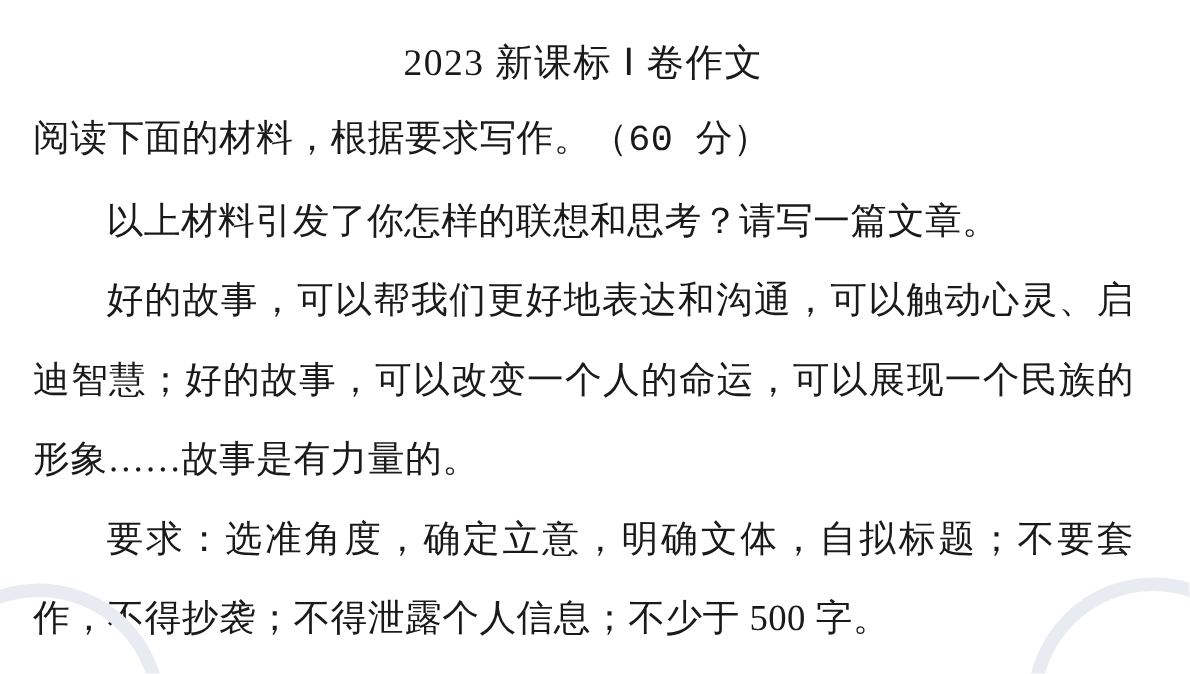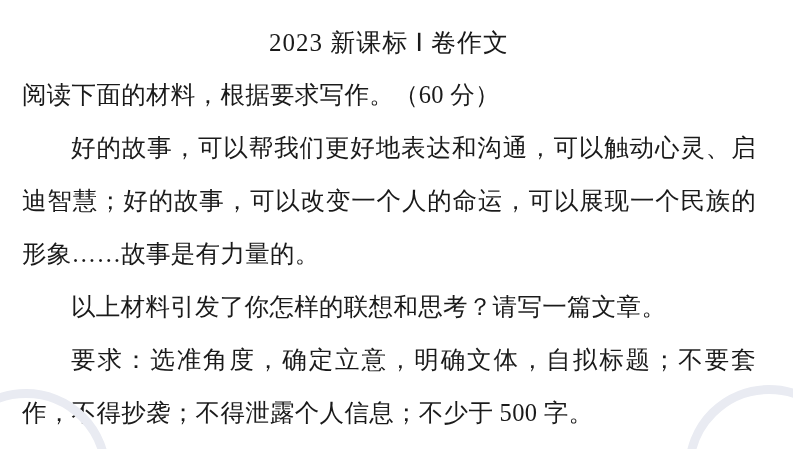--- a/index.html
+++ b/index.html
@@ -60,30 +60,31 @@
     text-align: justify;
     text-justify: inter-ideograph;
     color: #1a1a1a;
     white-space: pre-wrap;
   }
   .para.indent {
     text-indent: 49px;
   }
   .para.noindent {
     text-indent: 0;
+    font-family: Liberation Mono, monospace;
   }
 </style>
 </head>
 <body>
 
 <div class="page">
 
   <div class="deco deco-left"></div>
   <div class="deco deco-right"></div>
 
   <h1 class="doc-title">2023 新课标 Ⅰ 卷作文</h1>
 
   <p class="para noindent">阅读下面的材料，根据要求写作。（60 分）</p>
+  <p class="para indent">以上材料引发了你怎样的联想和思考？请写一篇文章。</p>
   <p class="para indent">好的故事，可以帮我们更好地表达和沟通，可以触动心灵、启迪智慧；好的故事，可以改变一个人的命运，可以展现一个民族的形象……故事是有力量的。</p>
-  <p class="para indent">以上材料引发了你怎样的联想和思考？请写一篇文章。</p>
   <p class="para indent">要求：选准角度，确定立意，明确文体，自拟标题；不要套作，不得抄袭；不得泄露个人信息；不少于 500 字。</p>
 
 </div>
 
 </body></html>

